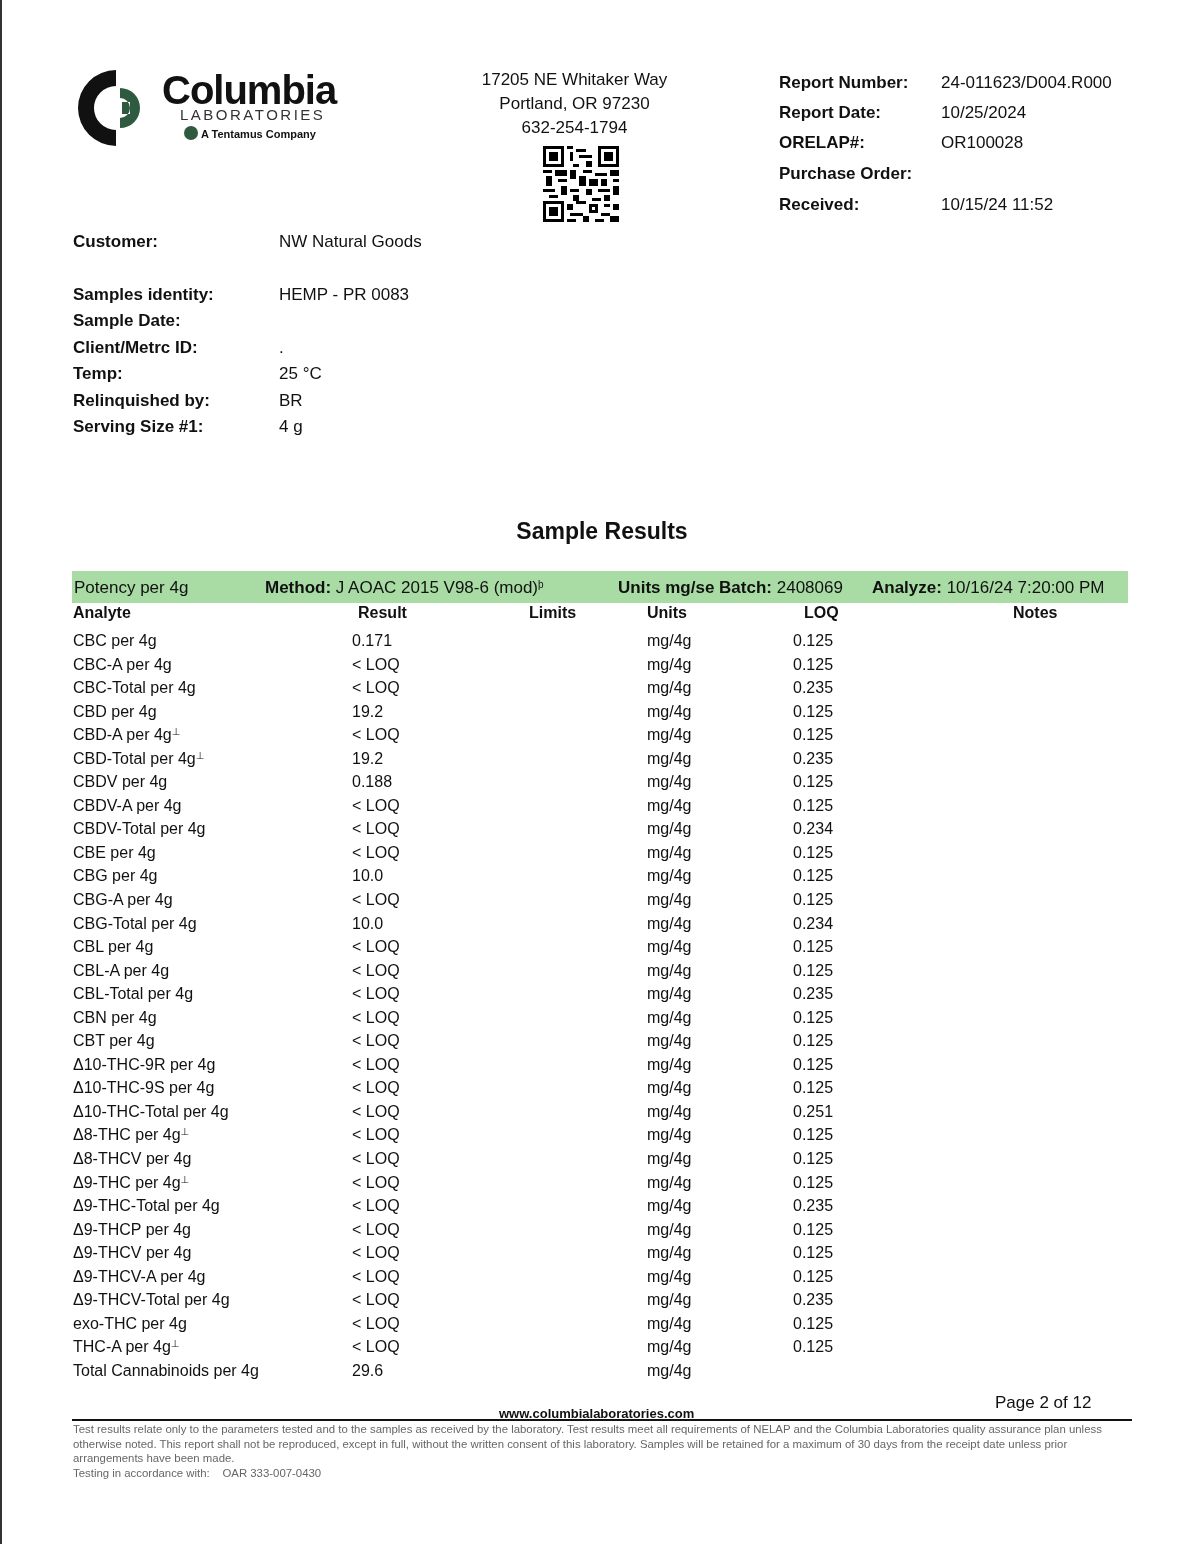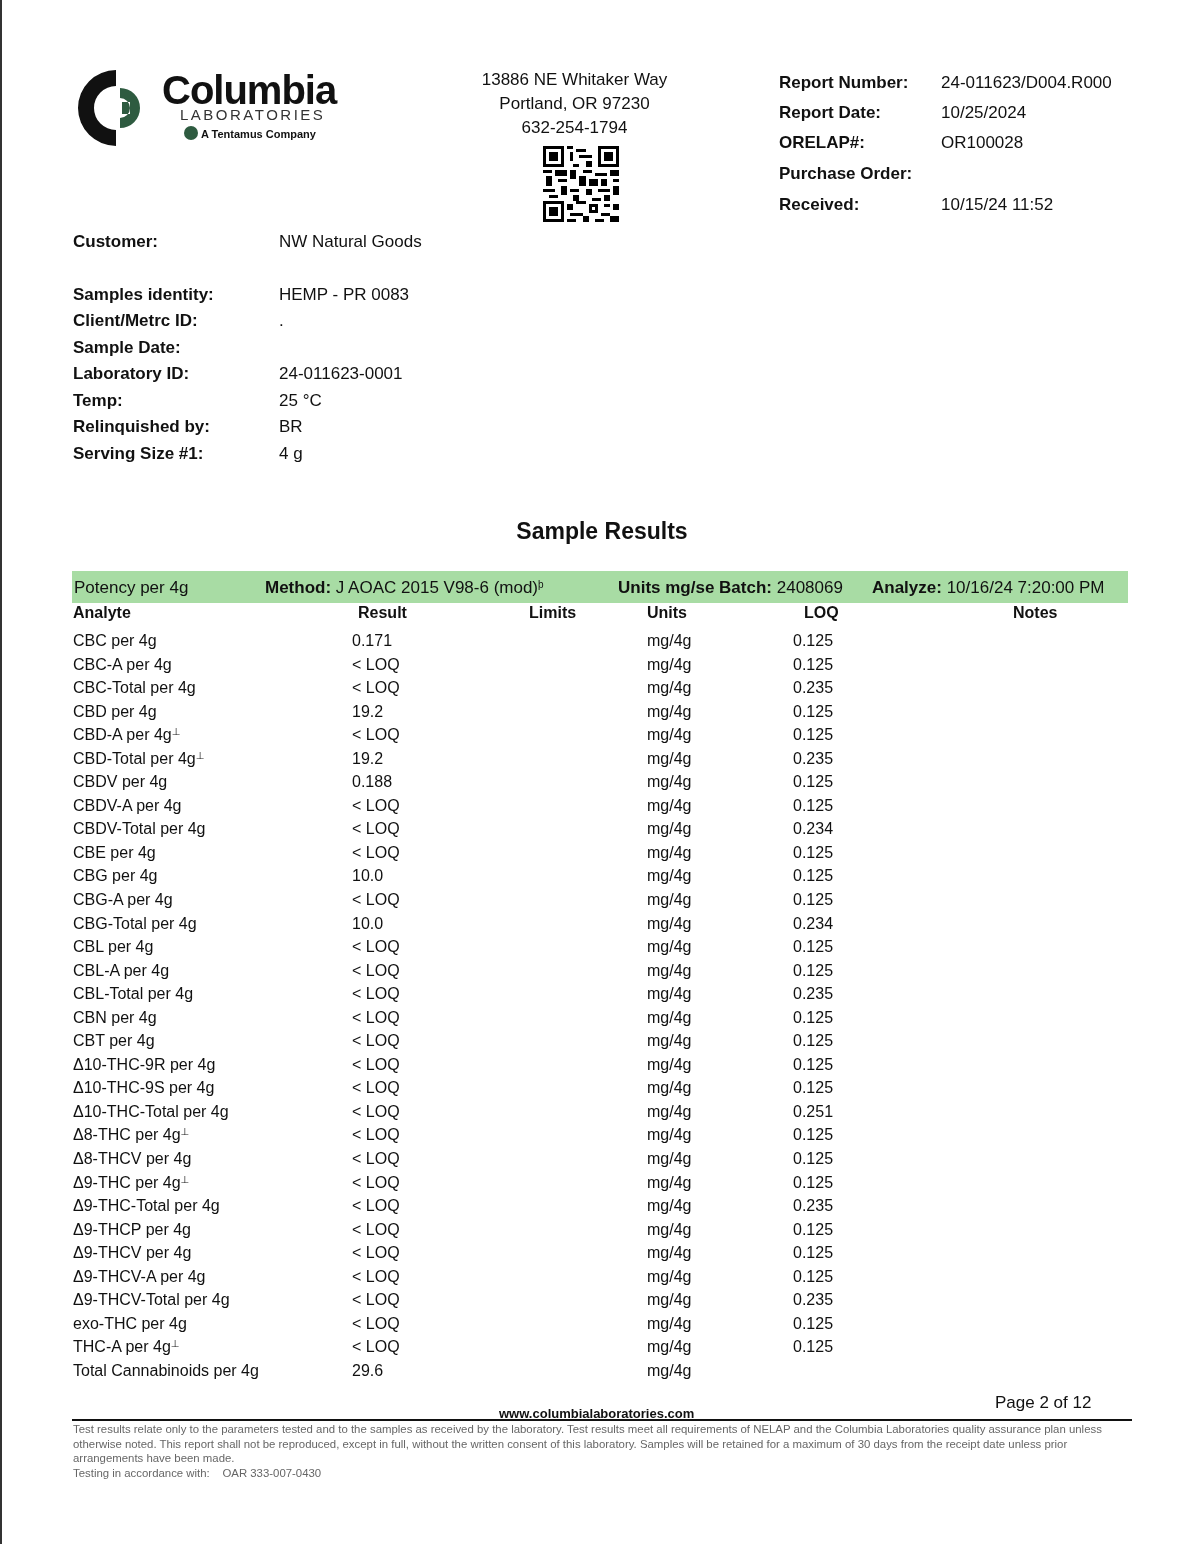--- a/index.html
+++ b/index.html
@@ -67,21 +67,21 @@
   </svg>
   <div class="logo-name">Columbia</div>
   <div class="logo-sub">LABORATORIES</div>
   <div class="logo-tag">
     <span class="dot"></span>
     <span>A Tentamus Company</span>
   </div>
 </div>
 
 <div class="abs addr">
-  <div>13886 NE Whitaker Way</div>
+  <div>17205 NE Whitaker Way</div>
   <div>Portland, OR 97230</div>
   <div>632-254-1794</div>
 </div>
 
 <svg class="abs qr" viewBox="0 0 25 25" shape-rendering="crispEdges">
   <rect width="25" height="25" fill="#fff"></rect>
   <g fill="#000">
     <rect x="0" y="0" width="7" height="7"></rect>
       <rect x="1" y="1" width="5" height="5" fill="#fff"></rect>
       <rect x="2" y="2" width="3" height="3"></rect>
@@ -161,30 +161,26 @@
   <div class="row">
     <span class="lbl">Customer:</span>
     <span>NW Natural Goods</span>
   </div>
   <div class="gap"></div>
   <div class="row">
       <span class="lbl">Samples identity:</span>
       <span>HEMP - PR 0083</span>
     </div>
   <div class="row">
+      <span class="lbl">Sample Date:</span>
+      <span></span>
+    </div>
+  <div class="row">
       <span class="lbl">Client/Metrc ID:</span>
       <span>.</span>
-    </div>
-  <div class="row">
-      <span class="lbl">Sample Date:</span>
-      <span></span>
-    </div>
-  <div class="row">
-      <span class="lbl">Laboratory ID:</span>
-      <span>24-011623-0001</span>
     </div>
   <div class="row">
       <span class="lbl">Temp:</span>
       <span>25 °C</span>
     </div>
   <div class="row">
       <span class="lbl">Relinquished by:</span>
       <span>BR</span>
     </div>
   <div class="row">

